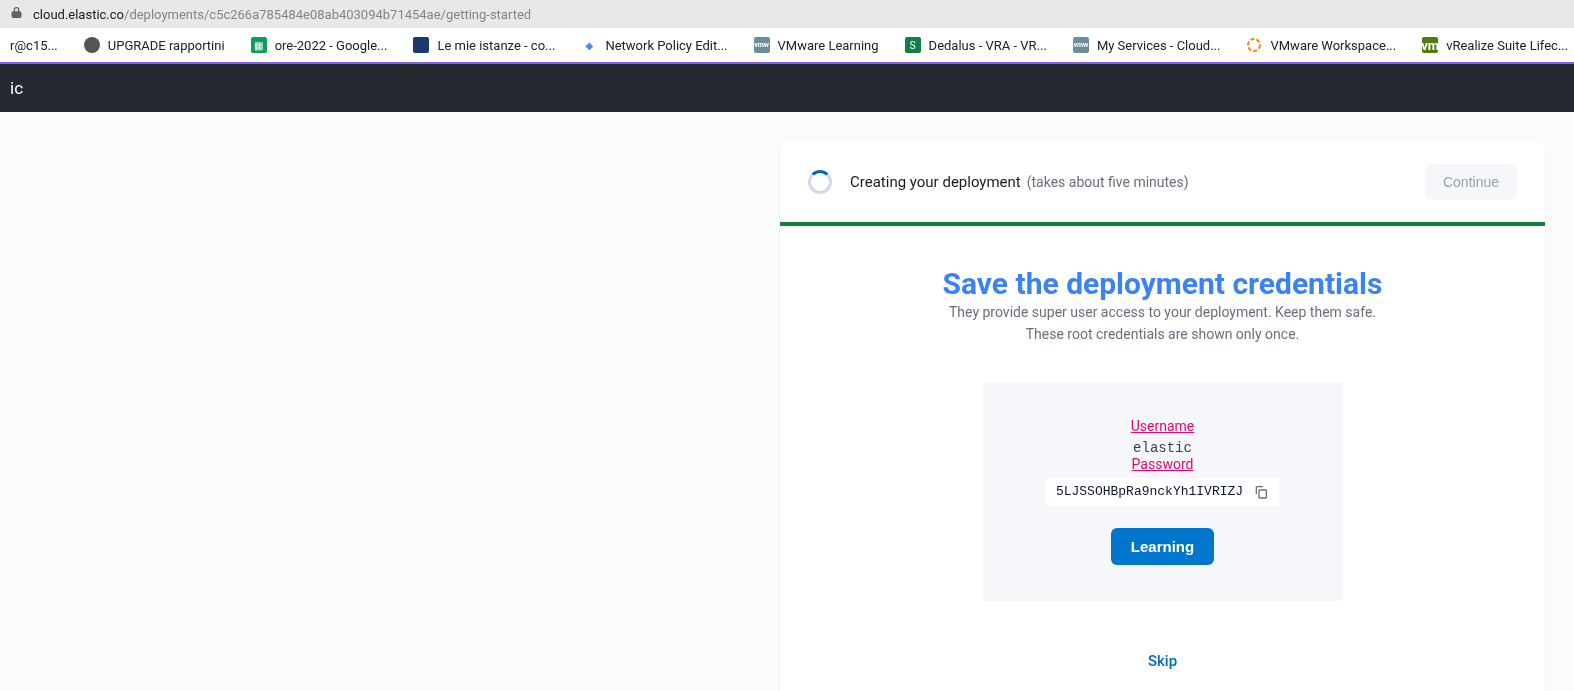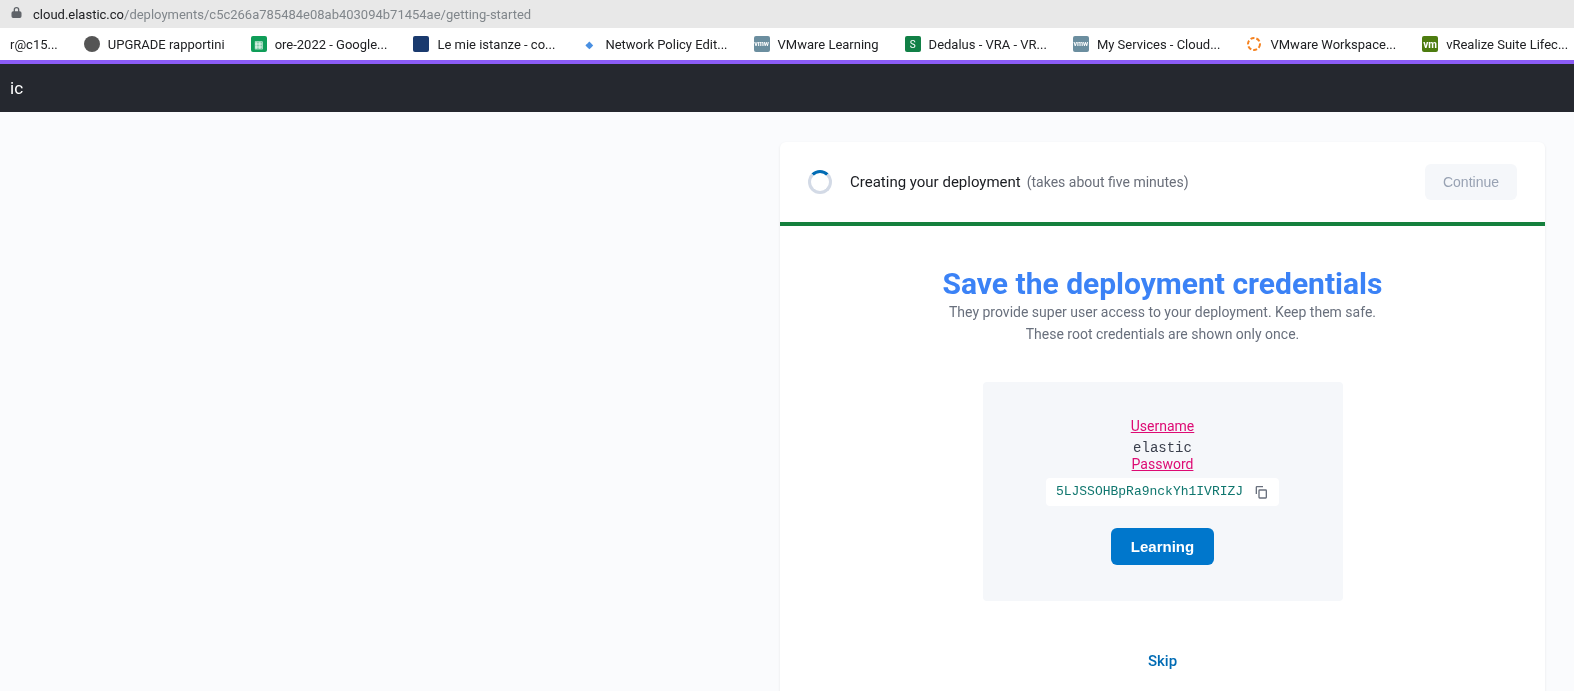--- a/index.html
+++ b/index.html
@@ -5,31 +5,31 @@
     * { margin: 0; padding: 0; box-sizing: border-box; }
     body { font-family: -apple-system, BlinkMacSystemFont, "Segoe UI", Roboto, Helvetica, Arial, sans-serif; background: #f0f0f0; width: 1574px; height: 691px; overflow: hidden; }
 
     
     .url-bar { background: #e8e8e8; height: 28px; display: flex; align-items: center; padding: 0 10px; font-size: 13px; color: #5f6368; }
     .lock-icon { margin-right: 10px; color: #5f6368; }
     .url-dark { color: #202124; }
     .url-light { color: #80868b; }
 
     
-    .bookmarks-bar { background: #fff; height: 36px; display: flex; align-items: center; padding: 0 6px; gap: 18px; font-size: 13px; color: #202124; border-bottom: 4px solid #8b5cf6; overflow: hidden; white-space: nowrap; }
+    .bookmarks-bar { background: #fff; height: 36px; display: flex; align-items: center; padding: 0 6px; gap: 18px; font-size: 13px; color: #202124; border-bottom: 2px solid #8b5cf6; overflow: hidden; white-space: nowrap; }
     .bookmark-item { display: flex; align-items: center; gap: 8px; cursor: pointer; padding: 4px 4px; }
     .bookmark-icon { width: 16px; height: 16px; flex-shrink: 0; display: flex; align-items: center; justify-content: center; font-size: 10px; color: #fff; border-radius: 2px; }
     .favicon-globe { background:#555; border-radius:50%; }
     .favicon-green { background:#0f9d58; }
     .favicon-darkblue { background:#1a3a6e; }
     .favicon-blue-diamond { background:#fff; color:#4a90e2; }
     .favicon-vmw { background:#6b8e9f; font-size:7px; font-weight:bold; }
     .favicon-sp { background:#118046; }
     .favicon-vmware-ws { background:#fff; }
-    .favicon-vm { background:#4d7c0f; font-size:10px; font-weight:bold;text-align:center; }
+    .favicon-vm { background:#4d7c0f; font-size:13px; font-weight:bold;text-align:center; }
 
     
     .header-bar { background: #25282f; height: 48px; color: #fff; display: flex; align-items: center; padding: 0 10px; font-size: 17px; }
 
     
     .main { background: #fafbfd; height: calc(691px - 28px - 36px - 48px); position: relative; }
 
     
     .panel { position: absolute; left: 780px; top: 30px; width: 765px; background: #fff; border-radius: 6px; box-shadow: 0 1px 3px rgba(0,0,0,0.08); }
 
@@ -44,21 +44,21 @@
     
     .panel-body { padding: 40px 40px 30px; text-align: center; }
     .title { font-size: 30px; font-weight: 700; color: #3b82f6; }
     .subtitle { font-size: 14px; color: #69707d; line-height: 1.6; }
 
     
     .cred-box { background: #f5f7fa; margin: 36px auto 0; width: 360px; padding: 36px 20px; border-radius: 4px; text-align: center; }
     .cred-label { color: #dd0a73; font-size: 14px; margin-bottom: 6px; text-decoration: underline; }
     .cred-value { font-family: "Courier New", monospace; font-size: 14px; color: #3a3f4c; }
     .password-row { display: flex; align-items: center; justify-content: center; gap: 10px; background: #fff; border-radius: 4px; padding: 6px 10px; margin: 0 auto 22px; width: fit-content; }
-    .password-value { font-family: "Courier New", monospace; font-size: 13px; color: #0f766e; text-align: center; }
+    .password-value { font-family: "Courier New", monospace; font-size: 13px; color: #0f172a; text-align: center; }
     .copy-icon { width: 16px; height: 16px; cursor: pointer; color: #69707d; }
     .download-btn { background: #0077cc; color: #fff; border: none; padding: 10px 20px; border-radius: 6px; font-size: 15px; font-weight: 600; cursor: pointer; }
 
     .skip-link { text-align:center; margin-top: 50px; }
     .skip-link a { color: #006bb4; font-size: 15px; font-weight: 500; text-decoration: none; cursor: pointer; }
   </style>
 </head>
 <body>
 
 <div class="url-bar">

